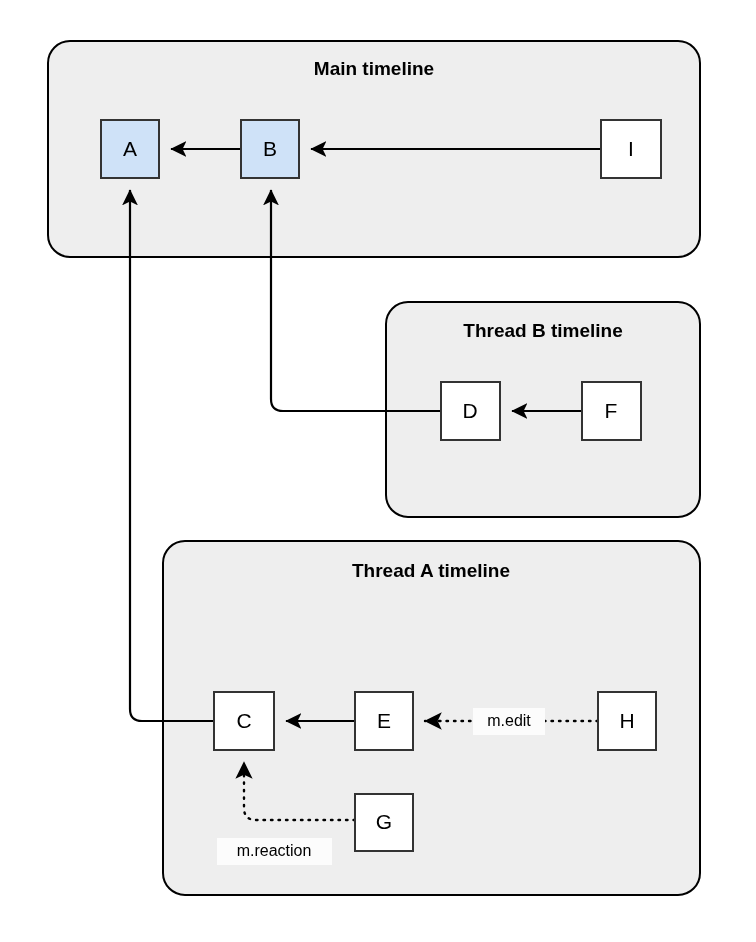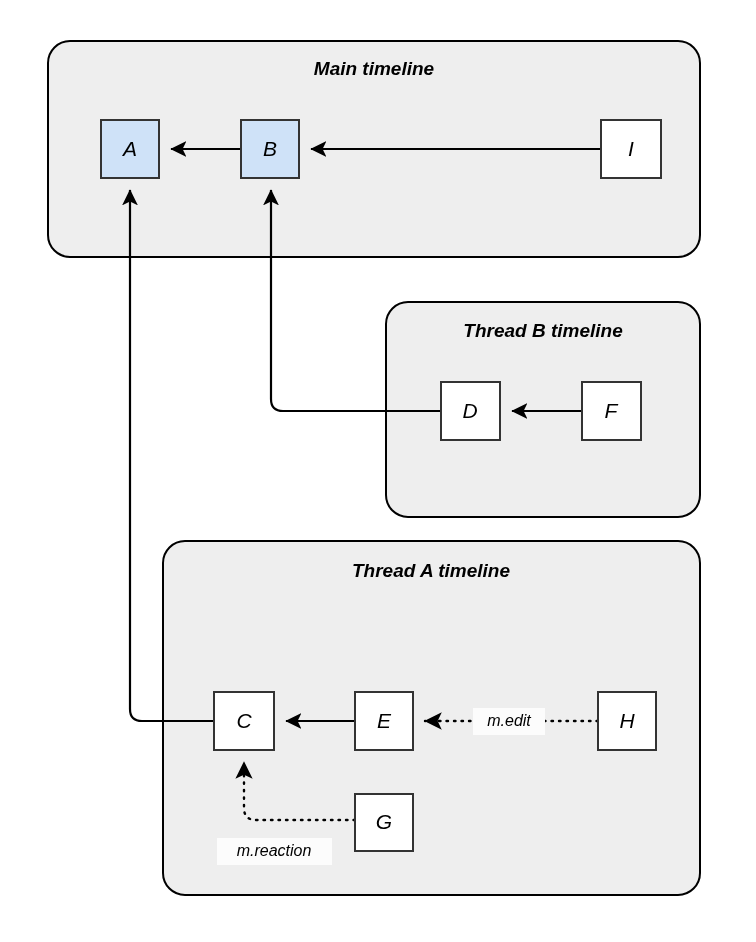--- a/index.html
+++ b/index.html
@@ -7,21 +7,20 @@
     padding: 0;
     background: #ffffff;
   }
   #canvas {
     position: relative;
     width: 756px;
     height: 942px;
     background: #ffffff;
     font-family: "Liberation Sans", sans-serif;
     overflow: hidden;
-    font-style: italic;
   }
   #diagram-svg {
     position: absolute;
     left: 0;
     top: 0;
     width: 756px;
     height: 942px;
   }
   .group-title {
     font-weight: bold;

